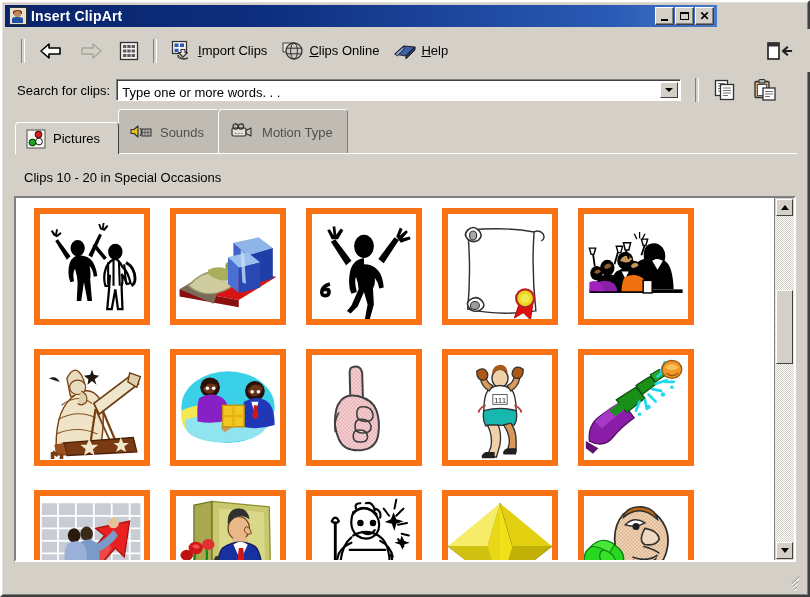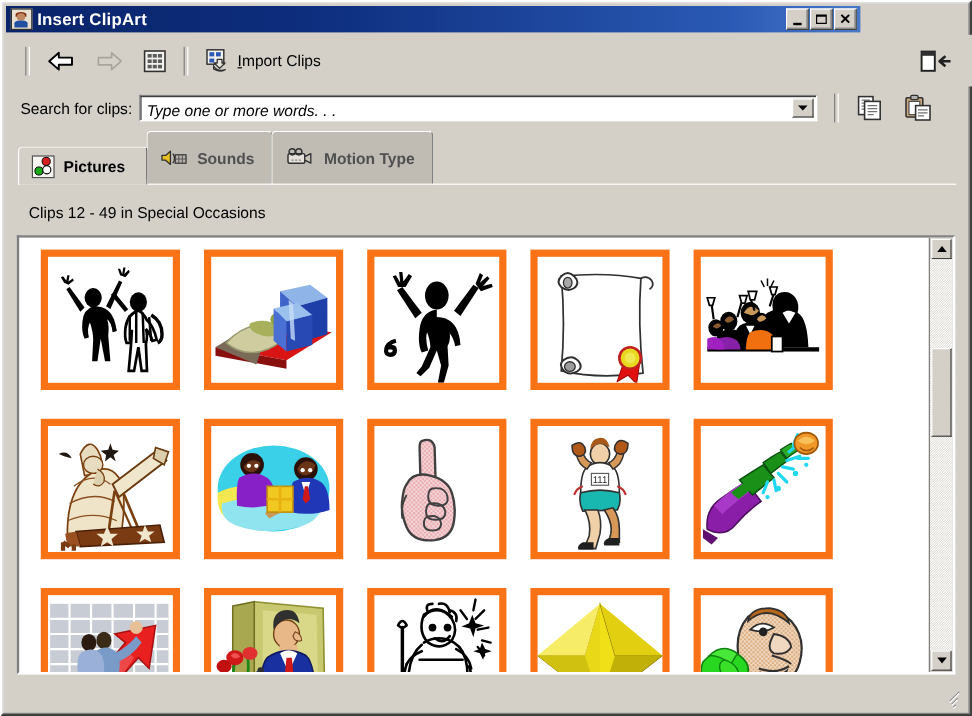--- a/index.html
+++ b/index.html
@@ -179,21 +179,20 @@
   #search-input {
     flex: 1;
     border: none;
     outline: none;
     background: transparent;
     font-family: "Liberation Sans", sans-serif;
     font-size: 13px;
     color: #000;
     padding: 0 3px;
     margin: 4px 0 0 2px;
-    font-style: italic;
   }
   #search-drop {
     width: 18px;
     margin: 2px 2px 2px 0;
     background: #d4d0c8;
     border-left: 1px solid #ffffff;
     border-top: 1px solid #ffffff;
     border-right: 1px solid #404040;
     border-bottom: 1px solid #404040;
     display: flex; align-items: center; justify-content: center;
@@ -239,21 +238,20 @@
     background: #d4d0c8;
     height: 32px;
     z-index: 5;
     border-right: 1px solid #404040;
     padding: 0 18px 0 10px;
   }
   .tab-label {
     font-size: 13px; color: #000;
     margin-left: 7px;
     white-space: nowrap;
-    font-weight: bold;
   }
   .tab.active .tab-label { color: #000; }
   .tab:not(.active) .tab-label { color: #505050; }
   #tab-underline {
     position: absolute;
     left: 10px; top: 43px;
     width: 782px; height: 1px;
     background: #ffffff;
   }
 
@@ -447,21 +445,38 @@
         <rect x="2.5" y="1.5" width="14" height="12" fill="#f2f0ea" stroke="#303030" stroke-width="1.2"></rect>
         <rect x="4.5" y="3.5" width="4" height="3.5" fill="#2a5ab5"></rect>
         <rect x="10" y="3.5" width="4" height="3.5" fill="#2a5ab5"></rect>
         <rect x="4.5" y="8.8" width="4" height="3.3" fill="#2a5ab5"></rect>
         <path d="M11 9.5 L15 9.5 L15 12.5 L17.5 12.5 L13 17 L8.5 12.5 L11 12.5 Z" fill="#e8e4dc" stroke="#303030" stroke-width="1.1" stroke-linejoin="round"></path>
         <path d="M8 15 q3 5 10 3 q-4 2.8 -10 -0.6 Z" fill="#efe7dd" stroke="#303030" stroke-width="1"></path>
       </svg>
       <span class="tb-label"><u>I</u>mport Clips</span>
     </div>
 
-
+    <div class="tb-btn">
+      <svg class="tb-icon" width="24" height="22" viewBox="0 0 24 22">
+        <rect x="2" y="3" width="11" height="9" fill="#e8e4dc" stroke="#404040" stroke-width="1"></rect>
+        <circle cx="13" cy="11" r="8" fill="#cfcbc4" stroke="#303030" stroke-width="1.3"></circle>
+        <ellipse cx="13" cy="11" rx="3.4" ry="8" fill="none" stroke="#303030" stroke-width="1"></ellipse>
+        <path d="M5.2 8.2 H20.8 M5.2 13.8 H20.8" stroke="#303030" stroke-width="1" fill="none"></path>
+      </svg>
+      <span class="tb-label"><u>C</u>lips Online</span>
+    </div>
+
+    <div class="tb-btn">
+      <svg class="tb-icon" width="24" height="22" viewBox="0 0 24 22">
+        <path d="M2 14 L11 6 L22 7 L13 16 Z" fill="#3f5fa8" stroke="#202020" stroke-width="1.2" stroke-linejoin="round"></path>
+        <path d="M2 14 L11 6 L11 9 L4.5 16 Z" fill="#8fa6d8" stroke="#202020" stroke-width="1" stroke-linejoin="round"></path>
+        <path d="M13 16 L22 7 L22 10 L13 19 Z" fill="#223a72" stroke="#202020" stroke-width="1" stroke-linejoin="round"></path>
+      </svg>
+      <span class="tb-label"><u>H</u>elp</span>
+    </div>
 
     <div style="flex:1"></div>
 
     <div class="tb-btn" style="margin-right:16px">
       <svg class="tb-icon" width="28" height="22" viewBox="0 0 28 22">
         <rect x="3" y="3" width="11" height="16" fill="#ffffff" stroke="#202020" stroke-width="1.6"></rect>
         <rect x="3" y="3" width="11" height="3.5" fill="#303030"></rect>
         <path d="M26 11 L20 11 M22 7.5 L18 11 L22 14.5" stroke="#202020" stroke-width="2.2" fill="none" stroke-linejoin="round" stroke-linecap="square"></path>
       </svg>
     </div>
@@ -528,21 +543,21 @@
           <circle cx="12" cy="3.5" r="2.6" fill="none" stroke="#303030" stroke-width="1.2"></circle>
           <path d="M17 7.5 L22 5 L22 13 L17 10.5 Z" fill="#c8c4bc" stroke="#303030" stroke-width="1.1" stroke-linejoin="round"></path>
           <path d="M6 10.5 H14" stroke="#808080" stroke-width="1" stroke-dasharray="1.6 1.4"></path>
         </svg>
         <span class="tab-label">Motion Type</span>
       </div>
     </div>
     <div id="tab-underline"></div>
   </div>
 
-  <div id="caption">Clips 12 - 49 in Special Occasions</div>
+  <div id="caption">Clips 10 - 20 in Special Occasions</div>
 
   <div id="clip-panel">
     <div id="clip-grid">
 
       <div class="clip-cell">
         <svg viewBox="0 0 116 117">
           <g fill="#000">
             <ellipse cx="42" cy="38" rx="8" ry="9"></ellipse>
             <path d="M42 46 q-9 3 -10 14 q-1 10 2 16 l4 -1 q-2 -9 1 -14 q3 9 3 16 l-1 20 h5 l3 -21 l4 21 h5 l-2 -24 q1 -9 -1 -15 q4 3 5 12 l4 -1 q-2 -14 -8 -19 q-5 -4 -14 -4 z"></path>
             <path d="M34 47 L20 28 l-3 2 l13 21 z"></path>

